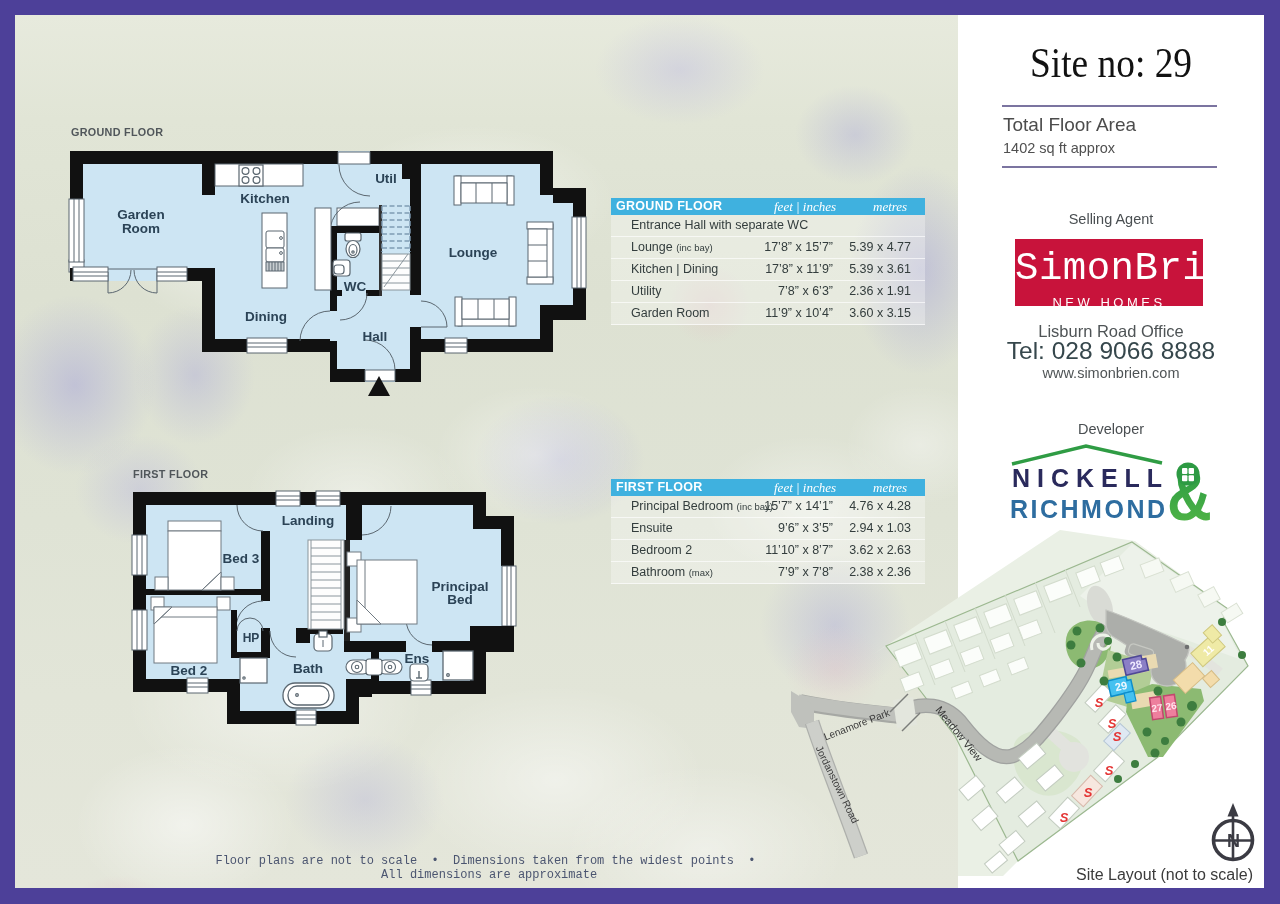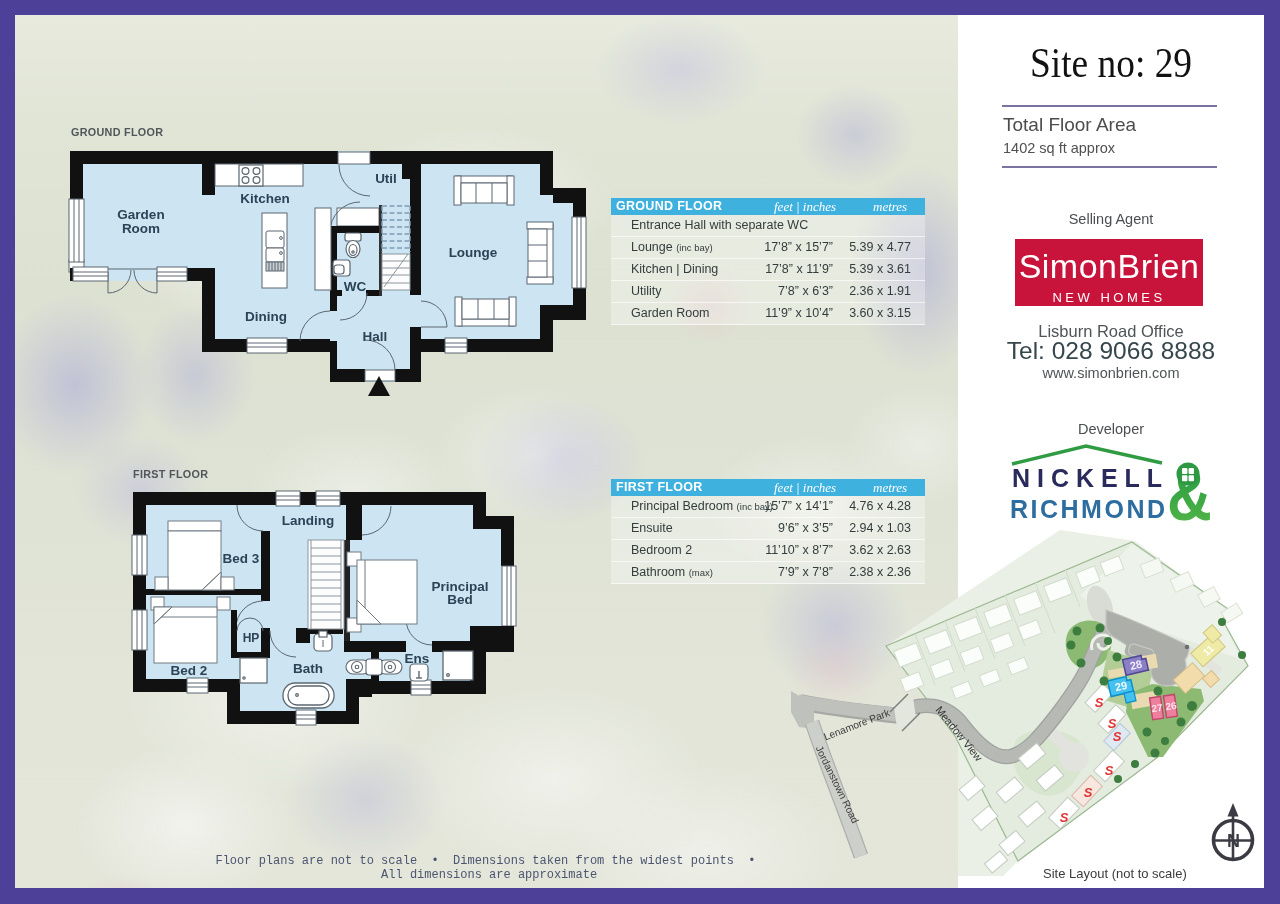--- a/index.html
+++ b/index.html
@@ -41,27 +41,27 @@
 .tbl .row .m{position:absolute;right:14px;text-align:center}
 .tbl small{font-size:9.5px}
 
 .rp{left:958px;width:306px;text-align:center;color:#4a4f52}
 #siteno{top:38px;font-family:"Liberation Serif",serif;font-size:43px;color:#121212;transform:scaleX(.87)}
 .hr{left:1002px;width:215px;height:2px;background:#7b74a0}
 #tfa{left:1003px;top:114px;text-align:left;color:#4c4c4c;font-size:19px}
 #tfa .s{font-size:14.5px;color:#505050}
 #sellag{top:211px;font-size:14.5px}
 #sbbox{left:1015px;top:239px;width:188px;height:67px;background:#c8133b;color:#fff;text-align:center}
-#sbbox .sb{font-family:Liberation Sans, sans-serif;font-size:34px;margin-top:8px;letter-spacing:.5px}
+#sbbox .sb{font-family:Liberation Mono, monospace;font-size:39px;margin-top:8px;letter-spacing:.5px}
 #sbbox .nh{font-size:13px;letter-spacing:3.5px;margin-top:4px}
 #lisburn{top:322px;font-size:16.5px;color:#4f5456}
 #tel{top:337px;font-size:24.5px;font-weight:normal;color:#36474c}
 #www{top:365px;font-size:14.5px;color:#4f5456}
 #devel{top:421px;font-size:14.5px}
-#sitelayout{left:1043px;top:866px;width:210px;text-align:left;font-size:13px;color:#3b3b3b}
+#sitelayout{left:1043px;top:866px;width:210px;text-align:right;font-size:16px;color:#3b3b3b}
 #disclaimer{left:203px;top:854px;width:565px;text-align:center;font-family:Liberation Mono, monospace;font-size:12px;color:#4b5570}
 </style></head><body>
 
 <div class="abs" id="bg"></div>
 
 <div class="abs" id="panel"></div>
 
 <svg class="abs" id="art" style="left:0;top:0" width="1280" height="904" viewBox="0 0 1280 904">
 <defs>
 <linearGradient id="grn" x1="0" y1="0" x2="0" y2="1">

